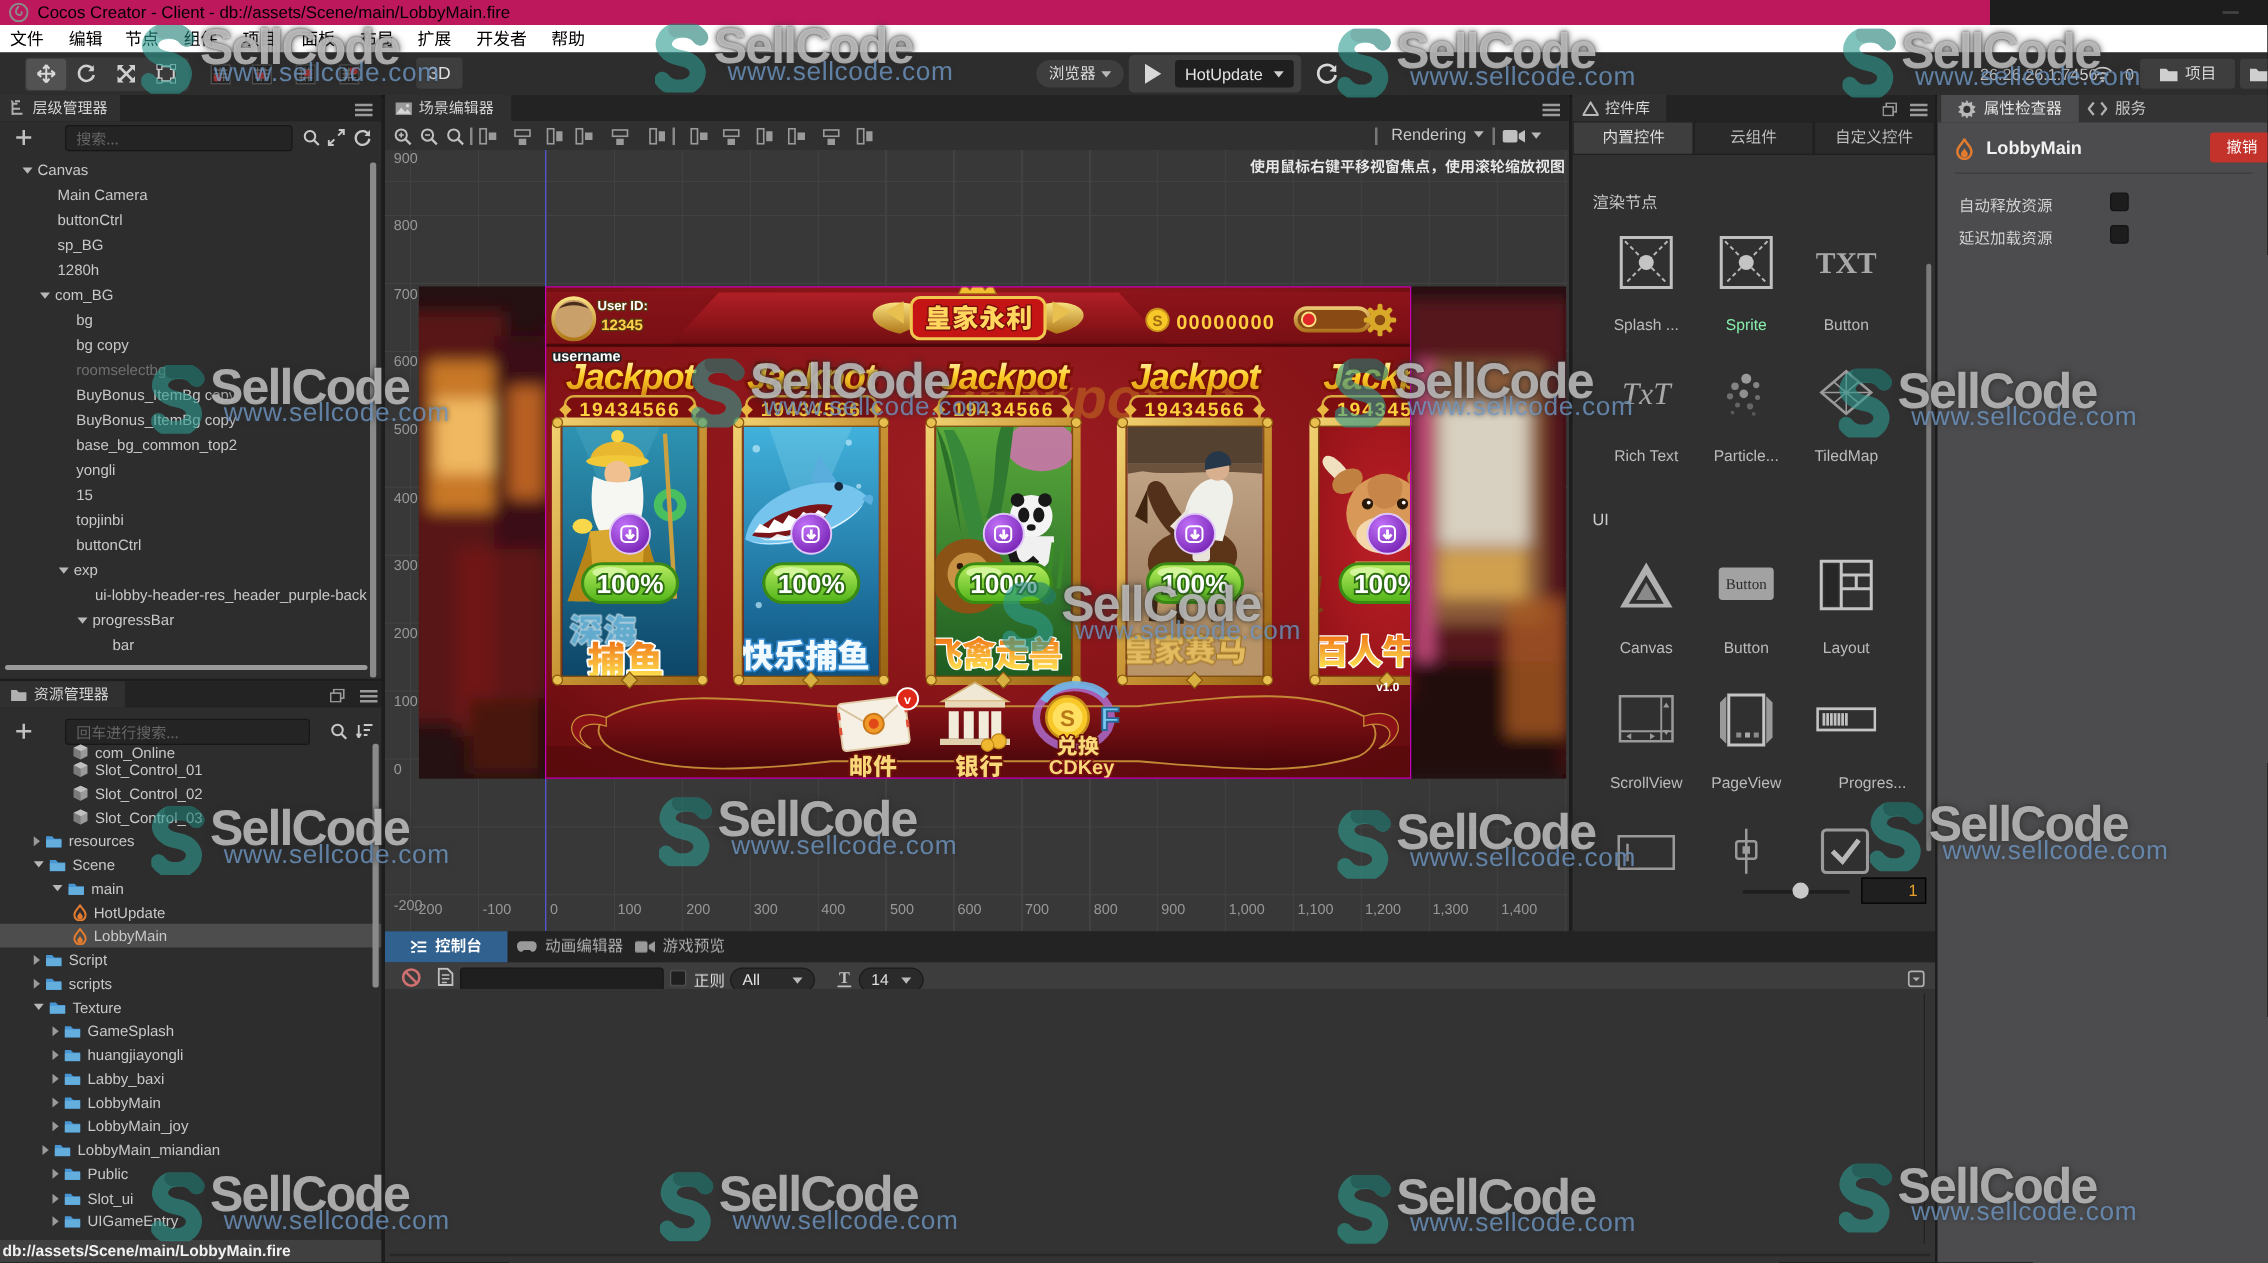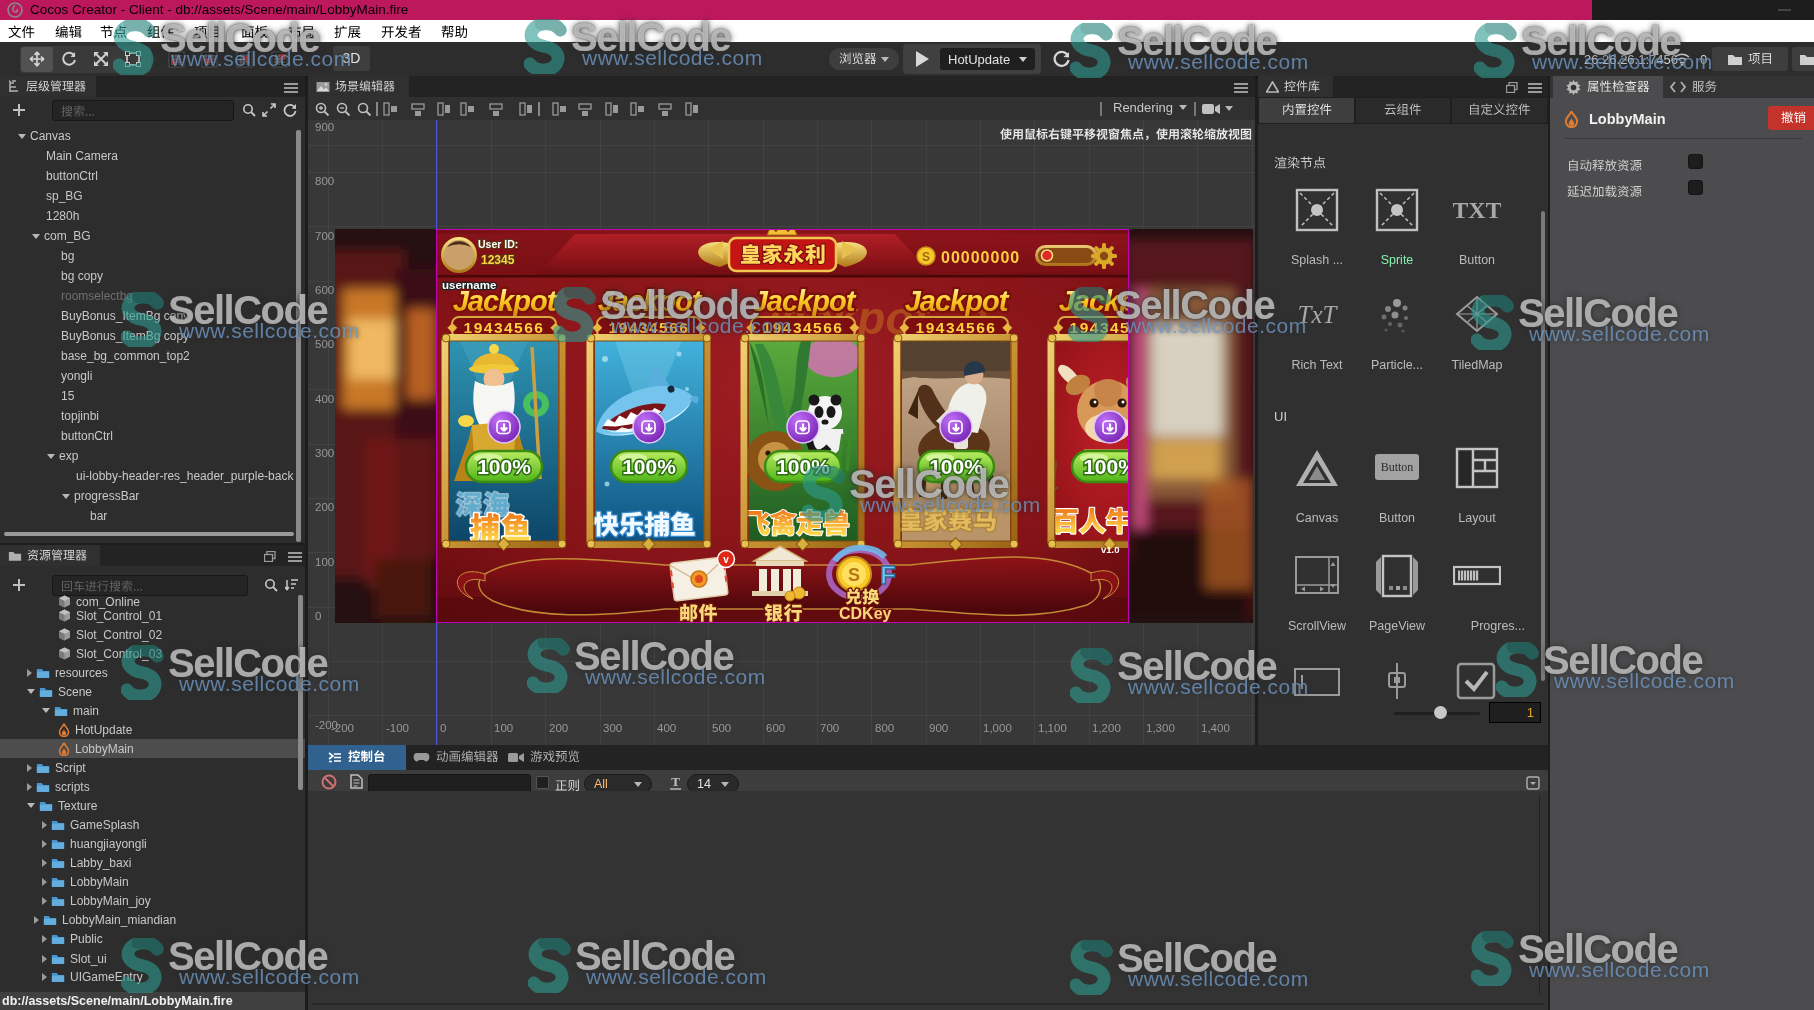--- a/index.html
+++ b/index.html
@@ -1011,21 +1011,21 @@
       <path d="M3.5 6 h6 M3.5 9 h6 M3.5 12 h4" stroke="#c0c0c0" stroke-width="1.2"></path>
     </svg>
     <div class="sinput" style="left:60px;top:29px;width:163px;height:19px;background:#1f1f1f"></div>
     <div class="ab" style="left:228px;top:31px;width:13px;height:13px;background:#1f1f1f;border:1px solid #555;border-radius:2px"></div>
     <div class="ab" style="left:247px;top:31px"><svg class="cjk " style="width:25.0px;height:14.4px;" viewBox="0 0 25.0 14.4">
         <g fill="#e0e0e0" transform="translate(0,11.00) scale(0.012500,-0.012500)">
           <use href="#gr6b63" x="0"></use>
           <use href="#gr5219" x="1000"></use>
         </g>
       </svg></div>
-    <div class="ab row" style="left:276px;top:29px;width:68px;height:20px;background:#2a2a2a;border:1px solid #1a1a1a;border-radius:10px;padding:0 9px;justify-content:space-between;color:#fdba74;font-size:12.5px">All<span class="arr down" style="margin:0"></span></div>
+    <div class="ab row" style="left:276px;top:29px;width:68px;height:20px;background:#2a2a2a;border:1px solid #1a1a1a;border-radius:10px;padding:0 9px;justify-content:space-between;color:#e5e5e5;font-size:12.5px">All<span class="arr down" style="margin:0"></span></div>
     <svg class="ab" style="left:360px;top:30px" width="15" height="16" viewBox="0 0 15 16">
       <text x="7.5" y="11" font-size="13" font-weight="bold" fill="#c0c0c0" text-anchor="middle" font-family="Liberation Serif">T</text>
       <path d="M2 14 h11" stroke="#c0c0c0" stroke-width="1.4"></path>
     </svg>
     <div class="ab row" style="left:379px;top:29px;width:52px;height:20px;background:#2a2a2a;border:1px solid #1a1a1a;border-radius:10px;padding:0 9px;justify-content:space-between;color:#e0e0e0;font-size:12.5px">14<span class="arr down" style="margin:0"></span></div>
     <svg class="ab" style="left:1218px;top:31px" width="14" height="14" viewBox="0 0 14 14">
       <rect x="1" y="1" width="12" height="12" rx="2" fill="none" stroke="#b0b0b0" stroke-width="1.4"></rect>
       <path d="M4 6 L7 9 L10 6 Z" fill="#b0b0b0"></path>
     </svg>
     <div class="ab" style="left:0;top:46px;width:1240px;height:211px;background:#333"></div>

